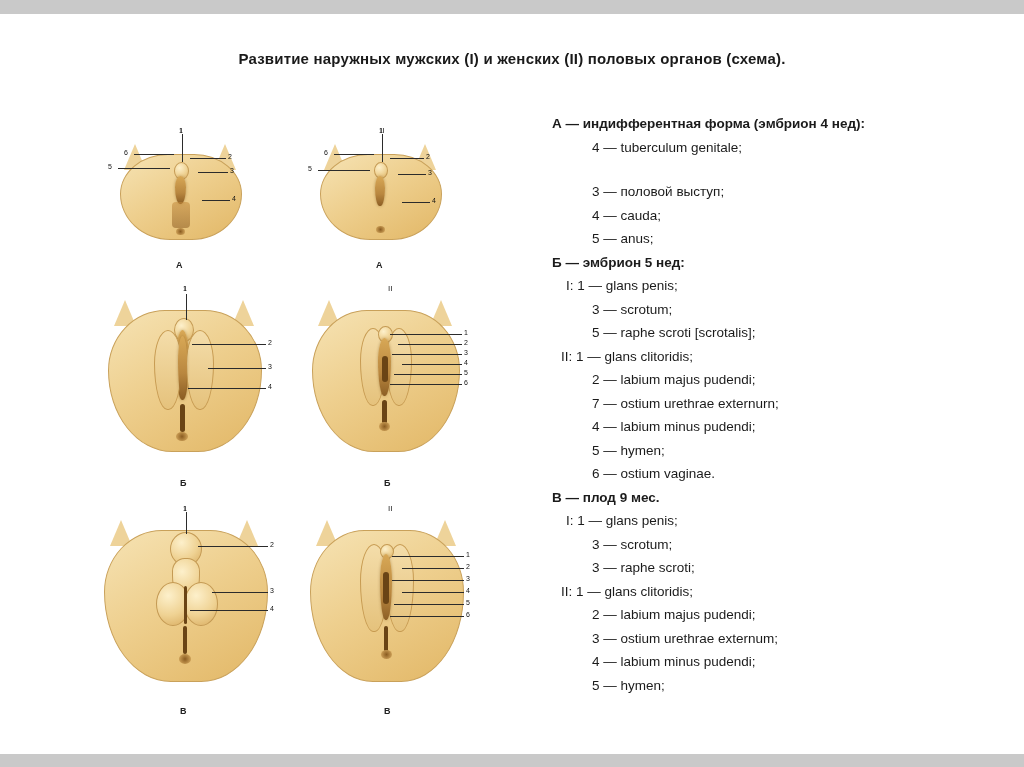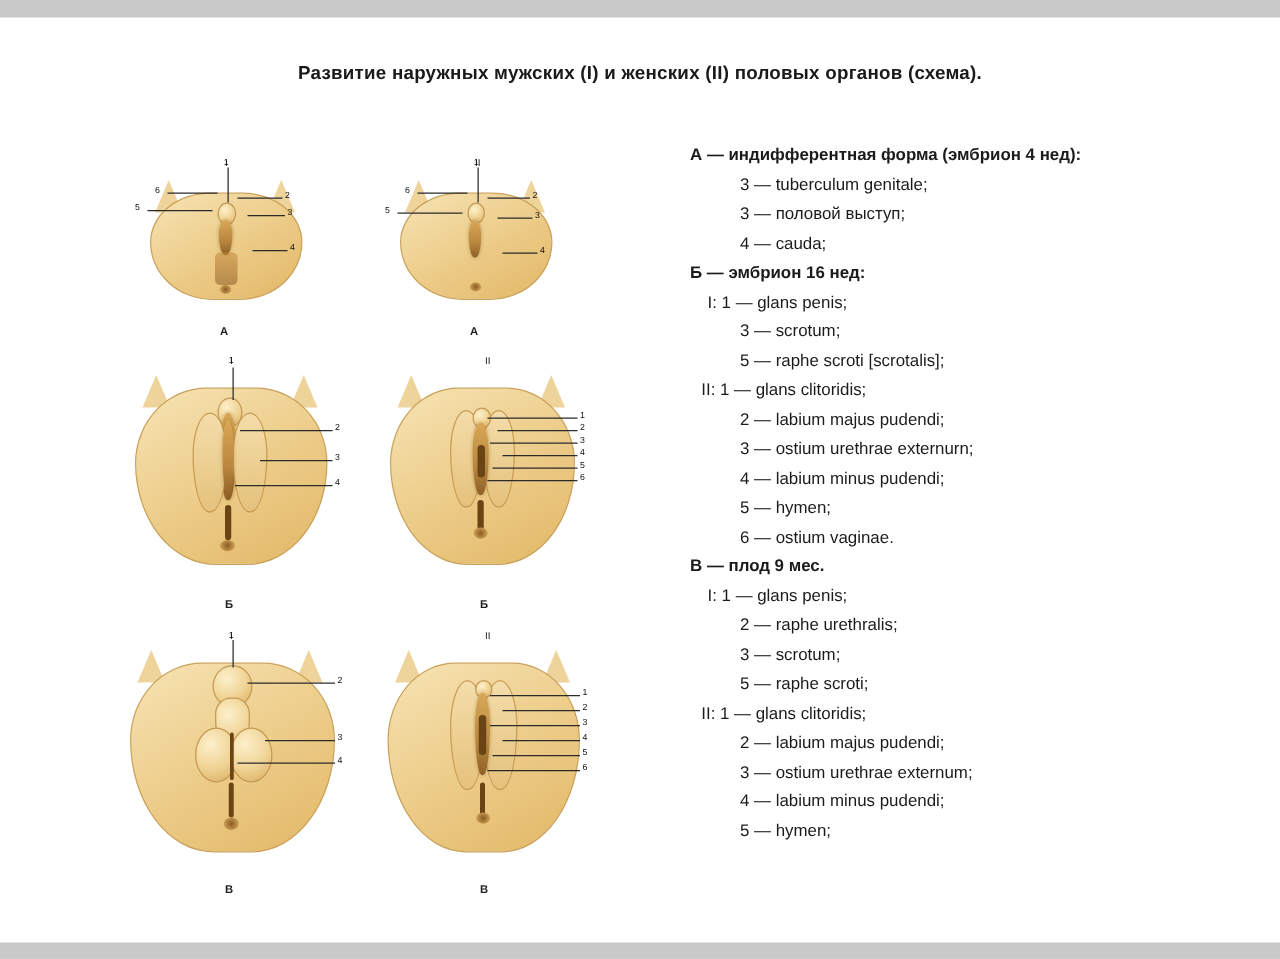--- a/index.html
+++ b/index.html
@@ -336,44 +336,44 @@
 
       <div class="caption" style="left:82px;">В</div>
     </div>
 
   </div>
 
   <div id="legend">
 
     <div>
       <div class="hdr">А — индифферентная форма (эмбрион 4 нед):</div>
-      <div class="itm" style="padding-left:40px;">3 — tuberculum genitale;</div>
-      <div class="itm" style="padding-left:40px;">3 — половой выступ;</div>
+      <div class="itm" style="padding-left:40px;">4 — tuberculum genitale;</div>
+      <div class="itm" style="padding-left:40px;margin-top:21px;">3 — половой выступ;</div>
       <div class="itm" style="padding-left:40px;">4 — cauda;</div>
+      <div class="itm" style="padding-left:40px;">5 — anus;</div>
     </div>
 
     <div>
-      <div class="hdr">Б — эмбрион 16 нед:</div>
+      <div class="hdr">Б — эмбрион 5 нед:</div>
       <div class="itm" style="padding-left:14px;">I: 1 — glans penis;</div>
       <div class="itm" style="padding-left:40px;">3 — scrotum;</div>
       <div class="itm" style="padding-left:40px;">5 — raphe scroti [scrotalis];</div>
       <div class="itm" style="padding-left:9px;">II: 1 — glans clitoridis;</div>
       <div class="itm" style="padding-left:40px;">2 — labium majus pudendi;</div>
-      <div class="itm" style="padding-left:40px;">3 — ostium urethrae externurn;</div>
+      <div class="itm" style="padding-left:40px;">7 — ostium urethrae externurn;</div>
       <div class="itm" style="padding-left:40px;">4 — labium minus pudendi;</div>
       <div class="itm" style="padding-left:40px;">5 — hymen;</div>
       <div class="itm" style="padding-left:40px;">6 — ostium vaginae.</div>
     </div>
 
     <div>
       <div class="hdr">В — плод 9 мес.</div>
       <div class="itm" style="padding-left:14px;">I: 1 — glans penis;</div>
-      <div class="itm" style="padding-left:40px;">2 — raphe urethralis;</div>
       <div class="itm" style="padding-left:40px;">3 — scrotum;</div>
-      <div class="itm" style="padding-left:40px;">5 — raphe scroti;</div>
+      <div class="itm" style="padding-left:40px;">3 — raphe scroti;</div>
       <div class="itm" style="padding-left:9px;">II: 1 — glans clitoridis;</div>
       <div class="itm" style="padding-left:40px;">2 — labium majus pudendi;</div>
       <div class="itm" style="padding-left:40px;">3 — ostium urethrae externum;</div>
       <div class="itm" style="padding-left:40px;">4 — labium minus pudendi;</div>
       <div class="itm" style="padding-left:40px;">5 — hymen;</div>
 
     </div>
 
   </div>
 

